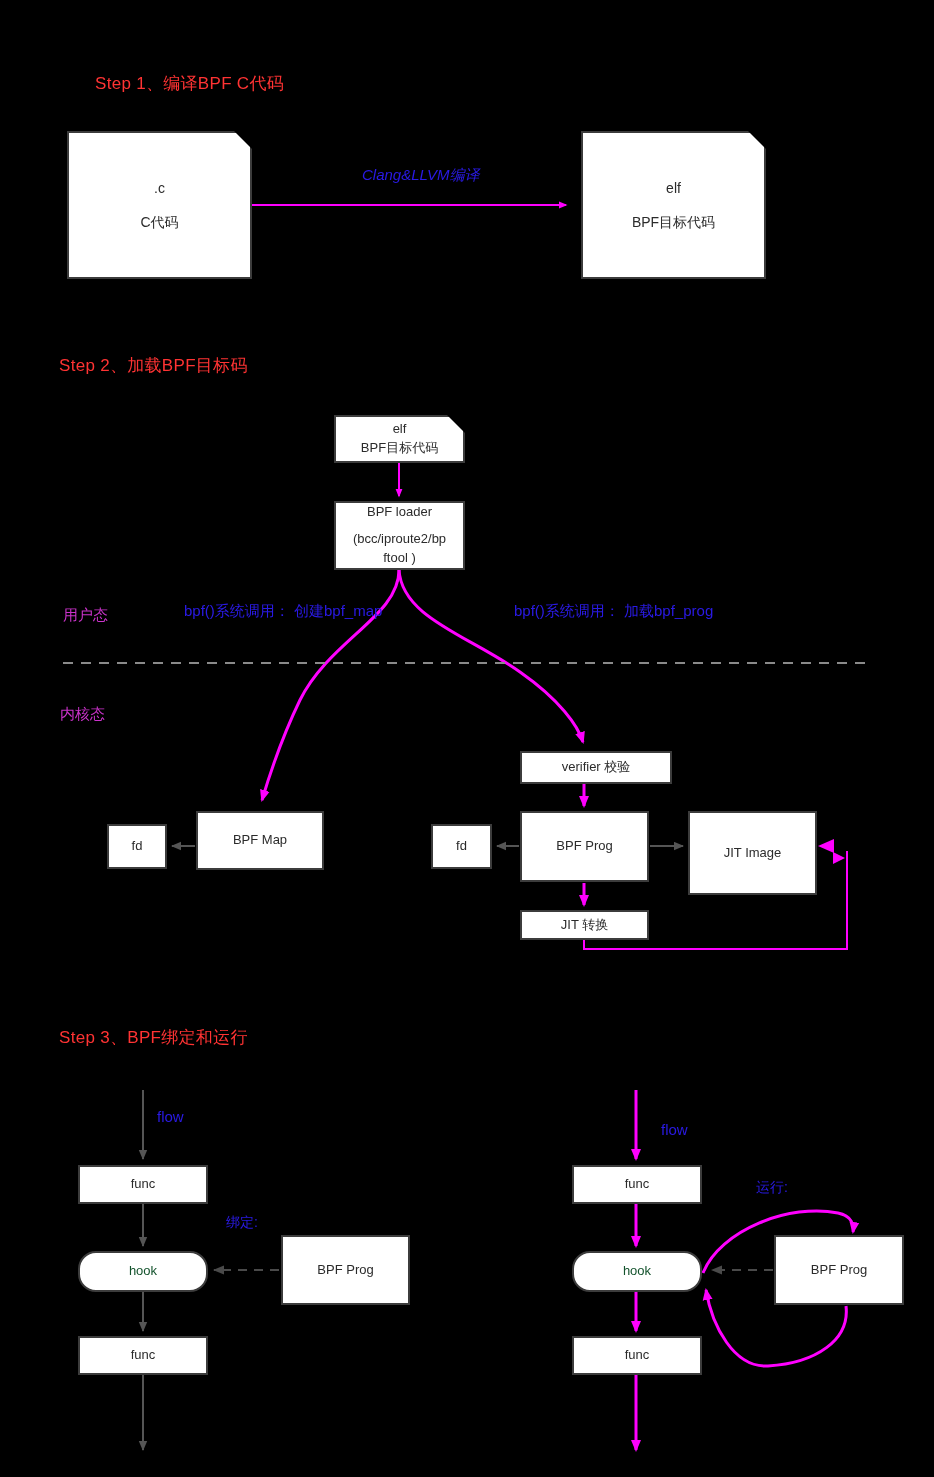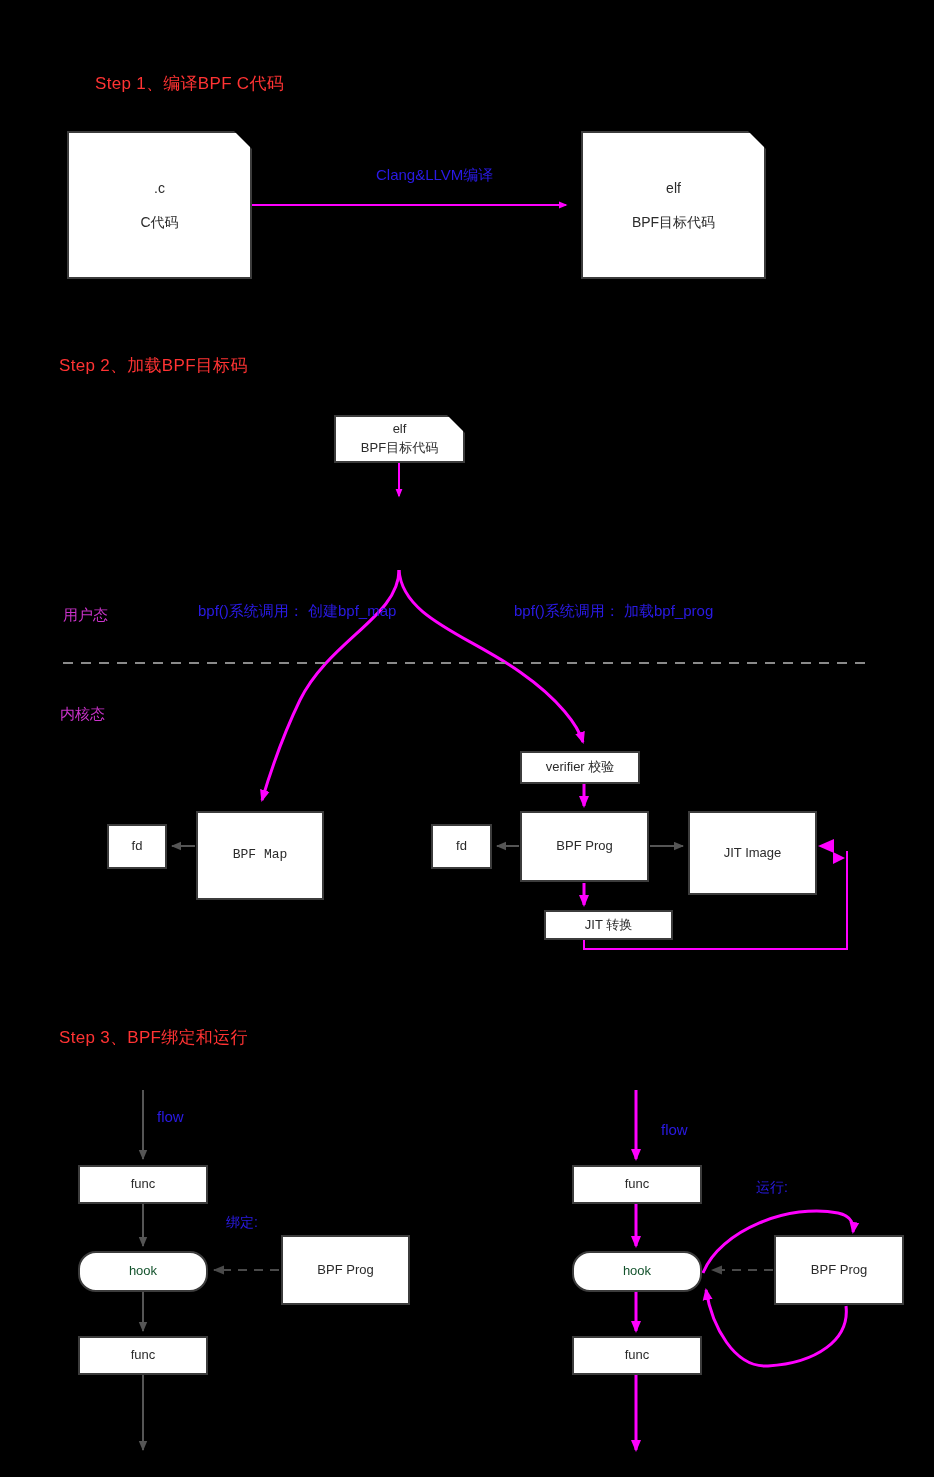--- a/index.html
+++ b/index.html
@@ -195,62 +195,68 @@
   </svg>
 
   <div class="step-title" style="left:59px; top:72px;margin-left:36px;">Step 1、编译BPF C代码</div>
 
   <div class="node doc big" style="left:67px; top:131px; width:185px; height:148px;">
     <span class="line">.c</span>
     <span class="gap"></span>
     <span class="line">C代码</span>
   </div>
 
-  <div class="label" style="left:376px; top:164px;">Clang&amp;LLVM编译</div>
+  <div class="label" style="left:362px; top:164px;font-style:italic;">Clang&amp;LLVM编译</div>
 
   <div class="node doc big" style="left:581px; top:131px; width:185px; height:148px;">
     <span class="line">elf</span>
     <span class="gap"></span>
     <span class="line">BPF目标代码</span>
   </div>
 
   <div class="step-title" style="left:59px; top:354px;">Step 2、加载BPF目标码</div>
 
   <div class="node doc" style="left:334px; top:415px; width:131px; height:48px;">
     <span class="line">elf</span>
     <span class="line">BPF目标代码</span>
   </div>
 
+  <div class="node" style="left:334px; top:501px; width:131px; height:69px;">
+    <span class="line">BPF loader</span>
+    <span class="gap-sm"></span>
+    <span class="line">(bcc/iproute2/bp</span>
+    <span class="line">ftool )</span>
+  </div>
 
   <div class="mode-label" style="left:63px; top:606px;">用户态</div>
   <div class="mode-label" style="left:60px; top:705px;">内核态</div>
 
-  <div class="label" style="left:198px; top:600px;">
+  <div class="label" style="left:184px; top:600px;">
     <span class="line">bpf()系统调用：</span>
     <span class="line">创建bpf_map</span>
   </div>
 
   <div class="label" style="left:514px; top:600px;">
     <span class="line">bpf()系统调用：</span>
     <span class="line">加载bpf_prog</span>
   </div>
 
   <div class="node" style="left:107px; top:824px; width:60px; height:45px;">fd</div>
 
-  <div class="node" style="left:196px; top:811px; width:128px; height:89px;font-family:Liberation Mono, monospace;">BPF Map</div>
+  <div class="node" style="left:196px; top:811px; width:128px; height:59px;">BPF Map</div>
 
   <div class="node" style="left:431px; top:824px; width:61px; height:45px;">fd</div>
 
-  <div class="node" style="left:520px; top:751px; width:120px; height:33px;">verifier 校验</div>
+  <div class="node" style="left:520px; top:751px; width:152px; height:33px;">verifier 校验</div>
 
   <div class="node" style="left:520px; top:811px; width:129px; height:71px;">BPF Prog</div>
 
   <div class="node" style="left:688px; top:811px; width:129px; height:84px;">JIT Image</div>
 
-  <div class="node" style="left:520px; top:910px; width:129px; height:30px;margin-left:24px;">JIT 转换</div>
+  <div class="node" style="left:520px; top:910px; width:129px; height:30px;">JIT 转换</div>
 
   <div class="step-title" style="left:59px; top:1026px;">Step 3、BPF绑定和运行</div>
 
   <div class="label" style="left:157px; top:1106px;">flow</div>
 
   <div class="node" style="left:78px; top:1165px; width:130px; height:39px;">func</div>
 
   <div class="node hooktext" style="left:78px; top:1251px; width:130px; height:41px;">hook</div>
 
   <div class="node" style="left:78px; top:1336px; width:130px; height:39px;">func</div>

